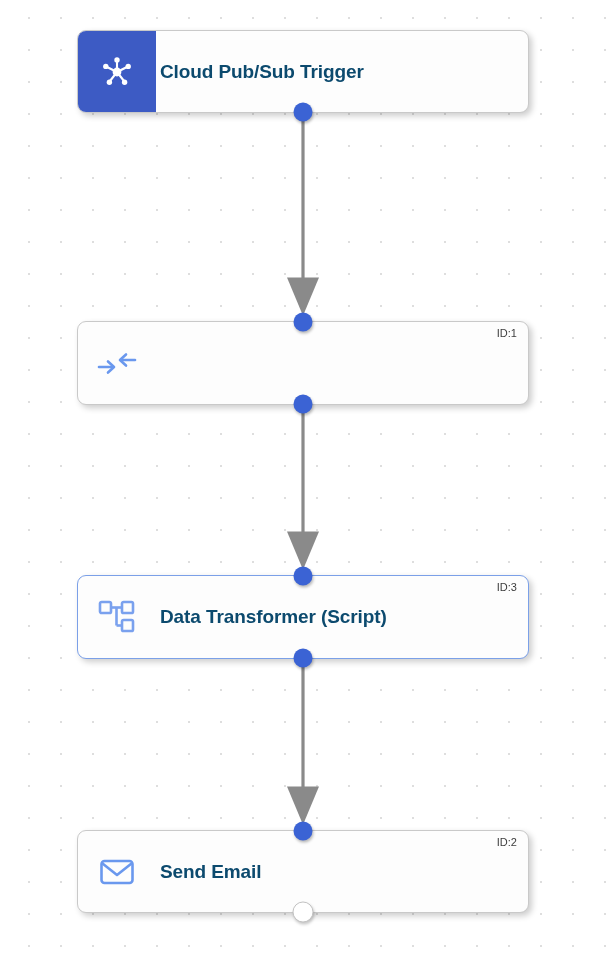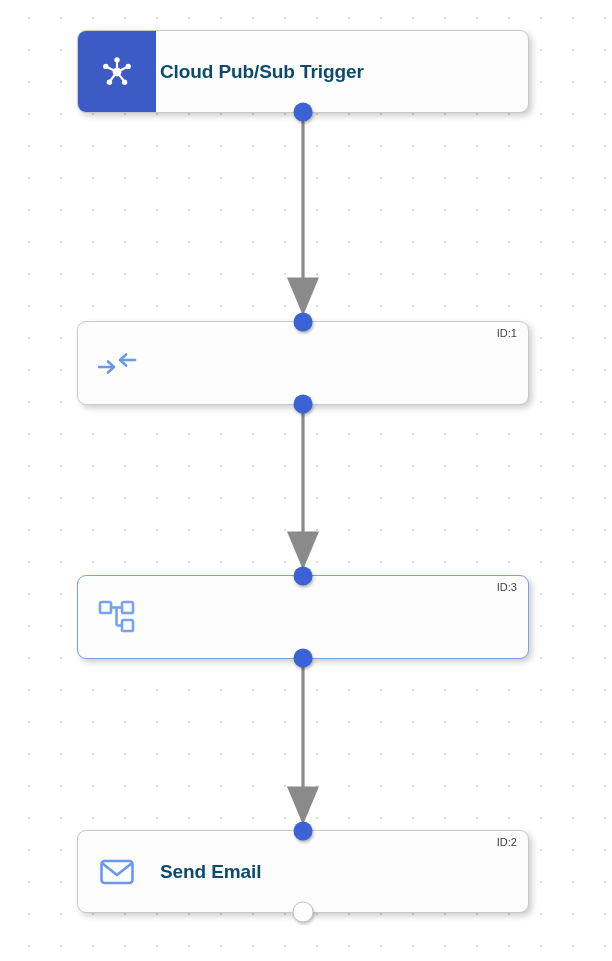--- a/index.html
+++ b/index.html
@@ -178,20 +178,21 @@
         <g stroke="#7aa1ee" stroke-width="2.6" fill="none">
           <rect x="3" y="4" width="11" height="11" rx="1.6"></rect>
           <rect x="25" y="4" width="11" height="11" rx="1.6"></rect>
           <rect x="25" y="22" width="11" height="11" rx="1.6"></rect>
           <line x1="14" y1="9.5" x2="25" y2="9.5"></line>
           <line x1="19.5" y1="9.5" x2="19.5" y2="27.5"></line>
           <line x1="19.5" y1="27.5" x2="25" y2="27.5"></line>
         </g>
       </svg>
     </div>
+    <div class="node-title">Data Transformer (Script)</div>
     <div class="node-id">ID:3</div>
     <div class="port filled top"></div>
     <div class="port filled bottom"></div>
   </div>
 
   <div class="node" style="left:77px; top:830px; width:452px; height:83px;">
     <div class="icon-slot">
       <svg width="38" height="32" viewBox="0 0 38 32">
         <g stroke="#6a98ee" stroke-width="2.6" fill="none" stroke-linejoin="round">
           <rect x="3.5" y="5" width="31" height="22" rx="3"></rect>

